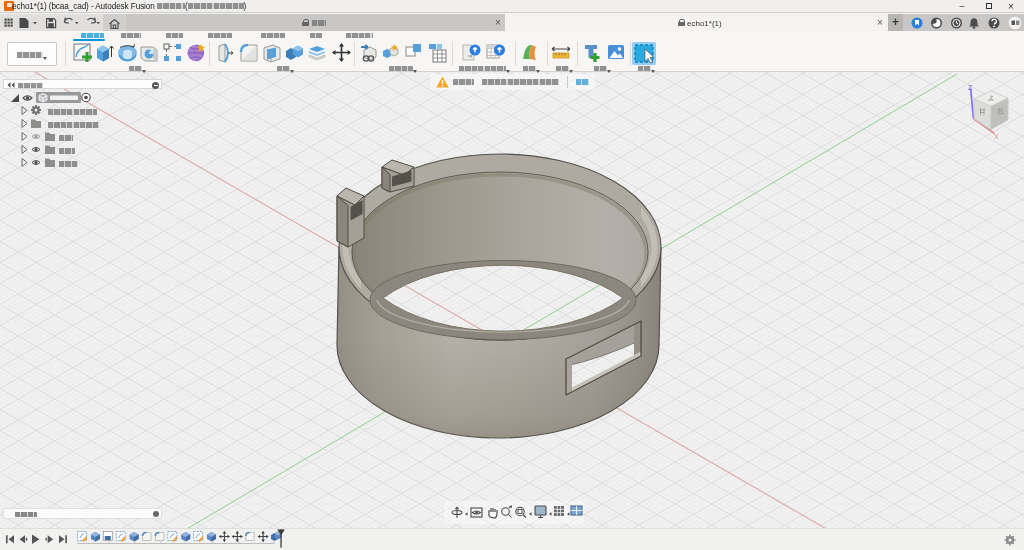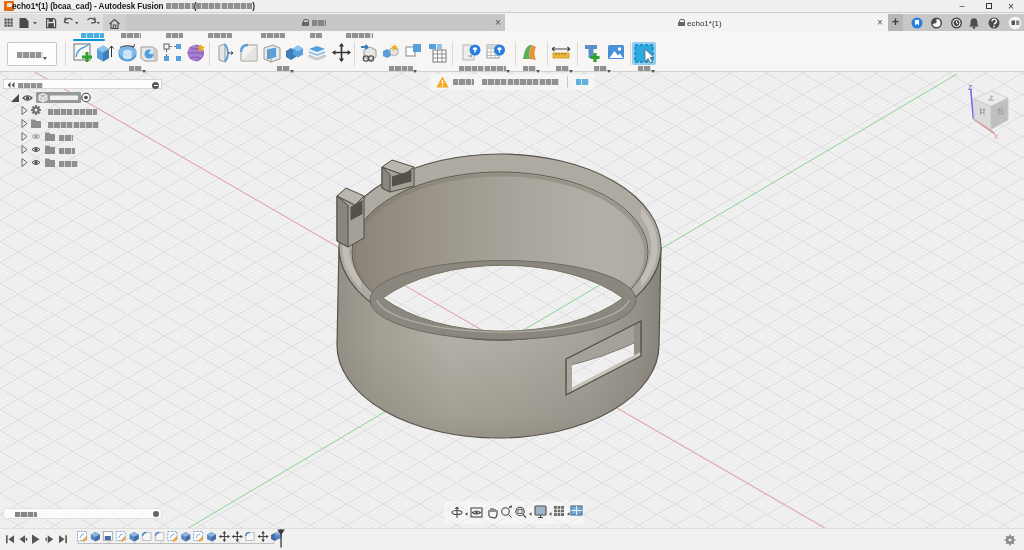--- a/index.html
+++ b/index.html
@@ -9,21 +9,21 @@
 
 .jp { display:inline-block; height:6px; border-radius:0.5px; opacity:0.72;
   background-image:repeating-linear-gradient(90deg, #6a6a6a 0px, #6a6a6a 5.2px, rgba(106,106,106,0.3) 5.2px, rgba(106,106,106,0.3) 6.4px);
 }
 .jp.blue { background-image:repeating-linear-gradient(90deg, #0696d7 0, #0696d7 5.2px, rgba(6,150,215,0.3) 5.2px, rgba(6,150,215,0.3) 6.4px); }
 .jp.sm { height:5px; }
 
 #titlebar { position:absolute; left:0; top:0; width:1024px; height:13px; background:#f1efee; border-bottom:1px solid #cfcecd; }
 #titlebar .ticon { position:absolute; left:4px; top:1px; width:10px; height:10px; background:#e66b10; border-radius:1px; }
 #titlebar .ticon:after { content:""; position:absolute; left:2.5px; top:2px; width:5px; height:4px; background:#fbe3cf; border-radius:0.5px;}
-#titlebar .ttext { position:absolute; left:12px; top:1.5px; font-size:8.2px; color:#202020; letter-spacing:-0.1px;font-weight:bold; }
+#titlebar .ttext { position:absolute; left:12px; top:1.5px; font-size:8.2px; color:#202020; letter-spacing:-0.1px; }
 .winbtn { position:absolute; top:2px; width:10px; height:9px; color:#333; font-size:9px; line-height:9px; text-align:center;}
 
 #tabrow { position:absolute; left:0; top:14px; width:1024px; height:17px; background:#e0dfde; }
 .tabgray { position:absolute; top:0; height:17px; background:#c8c7c6; }
 .tabactive { position:absolute; top:0; height:17px; background:#f4f3f2; }
 .lock { display:block; width:7px; height:7px; position:relative; }
 .lock:before { content:""; position:absolute; left:1px; top:0; width:4px; height:4px; border:1px solid #666; border-radius:2px 2px 0 0; }
 .lock:after { content:""; position:absolute; left:0; top:3px; width:6.5px; height:4px; background:#666; border-radius:0.5px; }
 
 #ribbon { position:absolute; left:0; top:31px; width:1024px; height:41px; background:#f7f6f5; border-bottom:1px solid #d2d1d0; }

